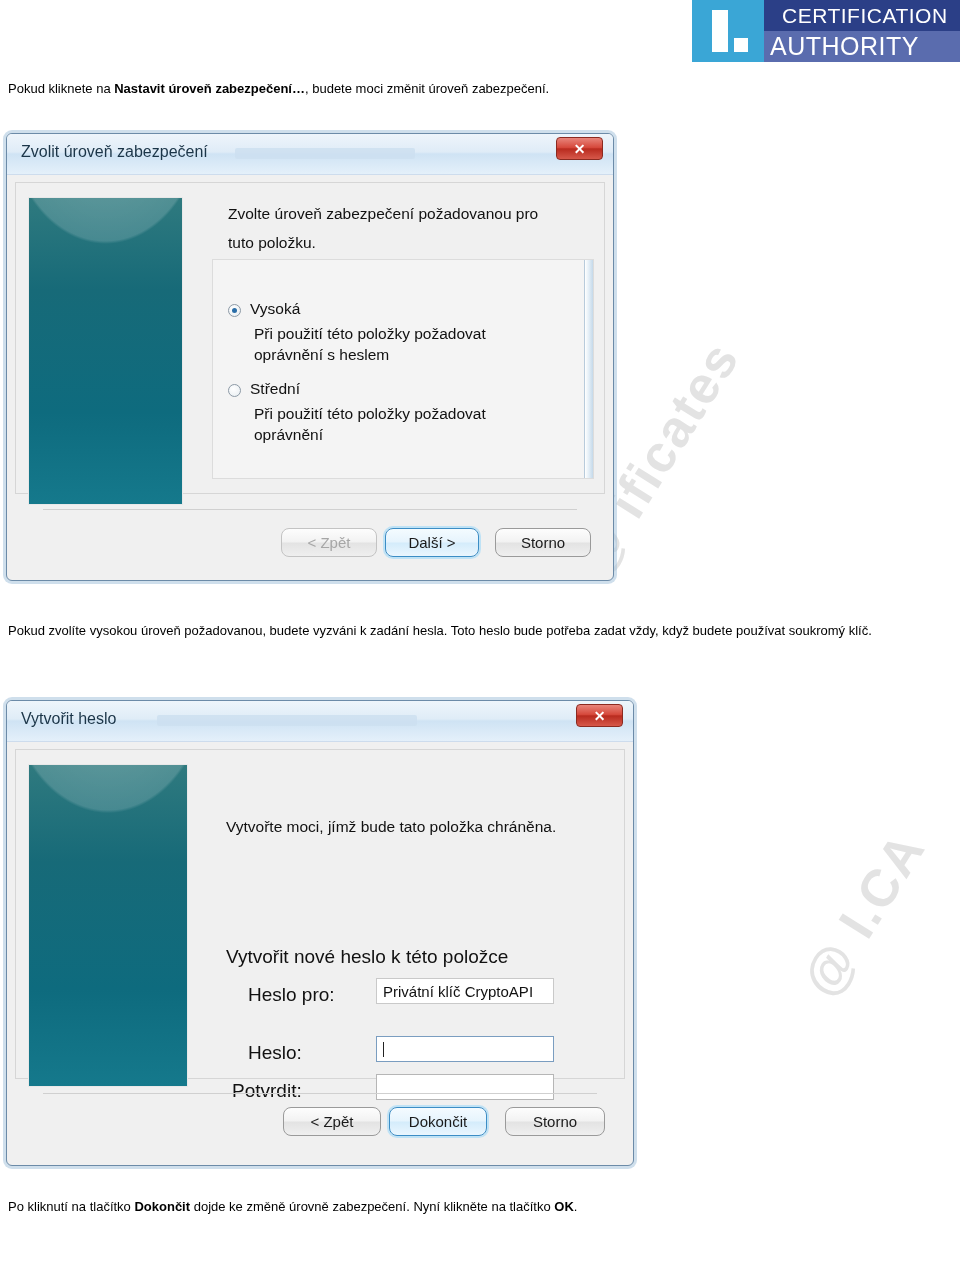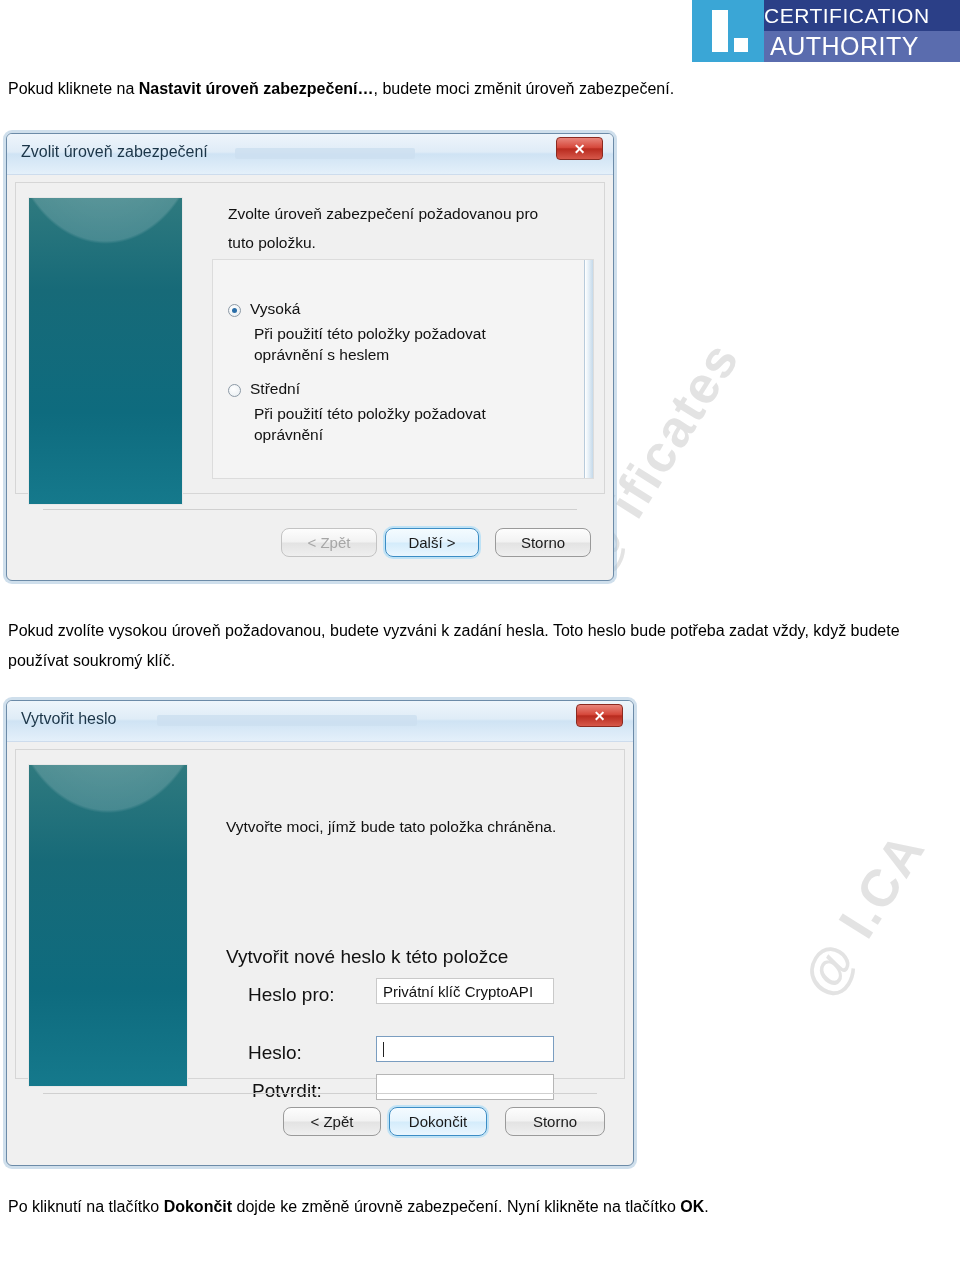--- a/index.html
+++ b/index.html
@@ -72,21 +72,21 @@
     flex-direction: column;
   }
   .logo-line1 {
     flex: 1 1 50%;
     background: #2b3f87;
     color: #ffffff;
     font-size: 21px;
     letter-spacing: 0.5px;
     display: flex;
     align-items: center;
-    padding-left: 0;
+    padding-left: 18px;
     box-sizing: border-box;
     font-family: "Liberation Sans", sans-serif;
   }
   .logo-line2 {
     flex: 1 1 50%;
     background: #5a6cae;
     color: #ffffff;
     font-size: 25px;
     letter-spacing: 0.5px;
     display: flex;
@@ -94,21 +94,21 @@
     padding-left: 6px;
     box-sizing: border-box;
     font-family: "Liberation Sans", sans-serif;
   }
 
   
   .para {
     position: absolute;
     left: 8px;
     color: #000000;
-    font-size: 16px;
+    font-size: 13px;
     line-height: 30px;
     z-index: 3;
     font-family: "Liberation Sans", sans-serif;
   }
   .para b { font-weight: bold; }
   .para-top    { top: 74px;   width: 700px; }
   .para-middle { top: 616px;  width: 944px; }
   .para-bottom { top: 1192px; width: 944px; }
 
   
@@ -363,21 +363,21 @@
     <div class="field-label" style="left:210px; top:196px;">Vytvořit nové heslo k této položce</div>
 
     <div class="field-label" style="left:232px; top:234px;">Heslo pro:</div>
     <div class="field-box readonly" style="left:360px; top:228px; width:178px;">Privátní klíč CryptoAPI</div>
 
     <div class="field-label" style="left:232px; top:292px;">Heslo:</div>
     <div class="field-box focused" style="left:360px; top:286px; width:178px;">
         <span class="caret"></span>
       </div>
 
-    <div class="field-label" style="left:236px; top:330px;">Potvrdit:</div>
+    <div class="field-label" style="left:216px; top:330px;">Potvrdit:</div>
     <div class="field-box" style="left:360px; top:324px; width:178px;"></div>
 
   </div>
 
   <div class="dlg-sep" style="left:36px; right:36px; top:392px;"></div>
 
   <div class="btn" style="left:276px; top:406px; width:98px;">&lt; Zpět</div>
   <div class="btn default" style="left:382px; top:406px; width:98px;">Dokončit</div>
   <div class="btn" style="left:498px; top:406px; width:100px;">Storno</div>
 </div>

